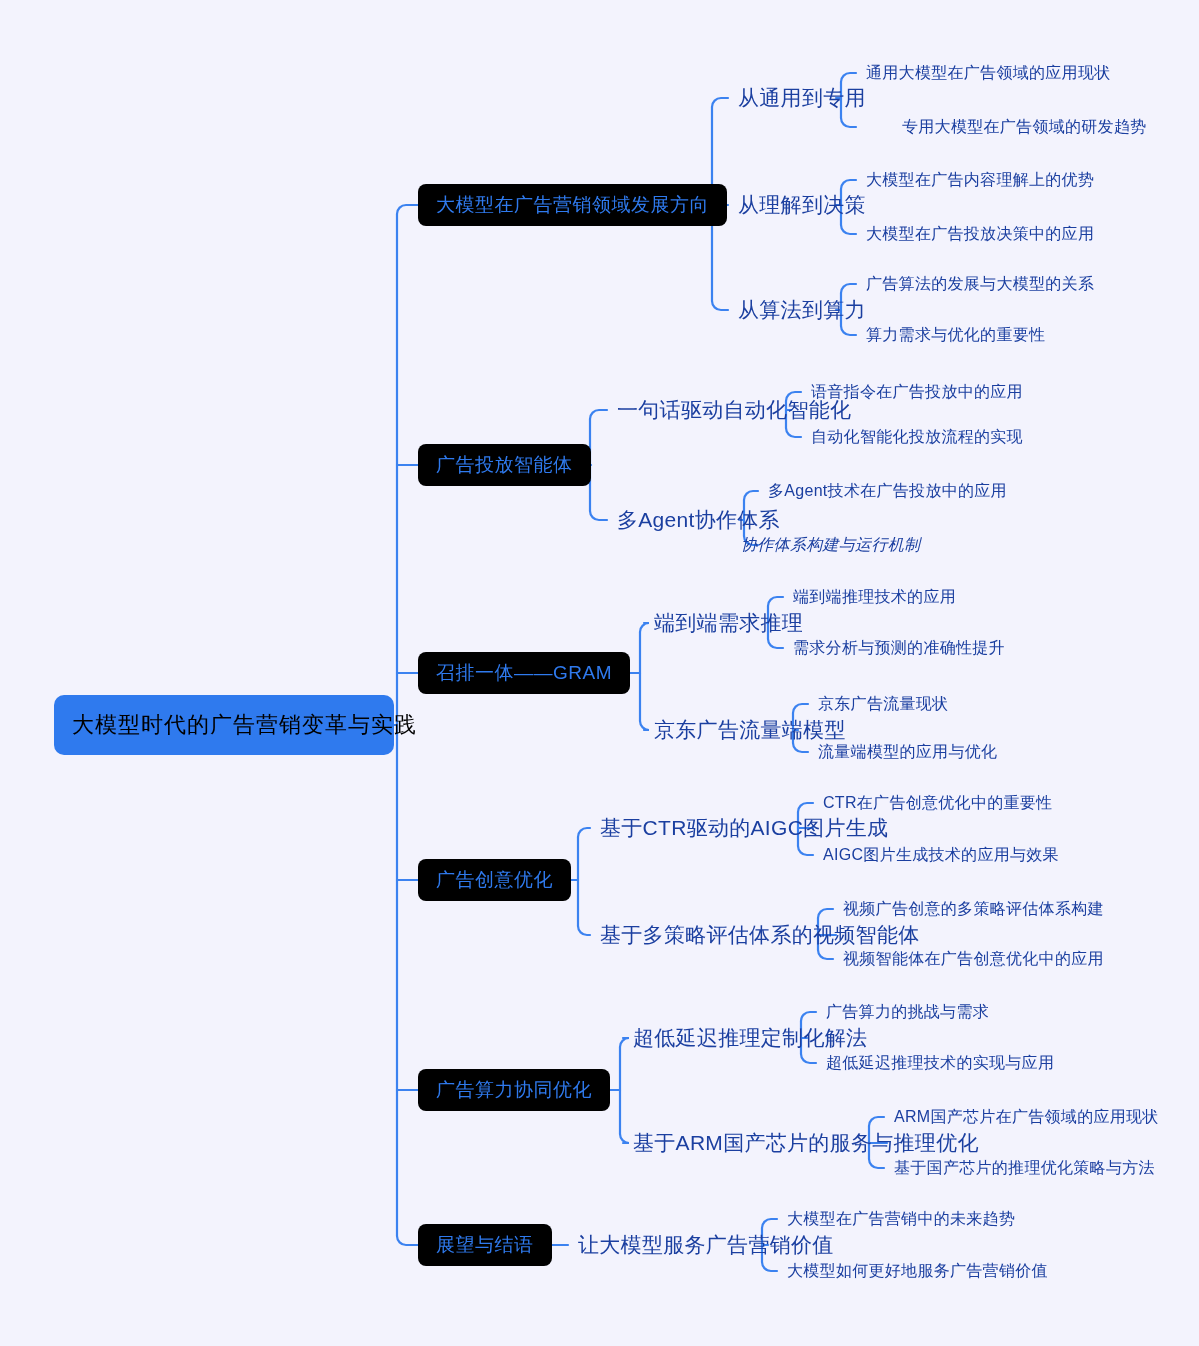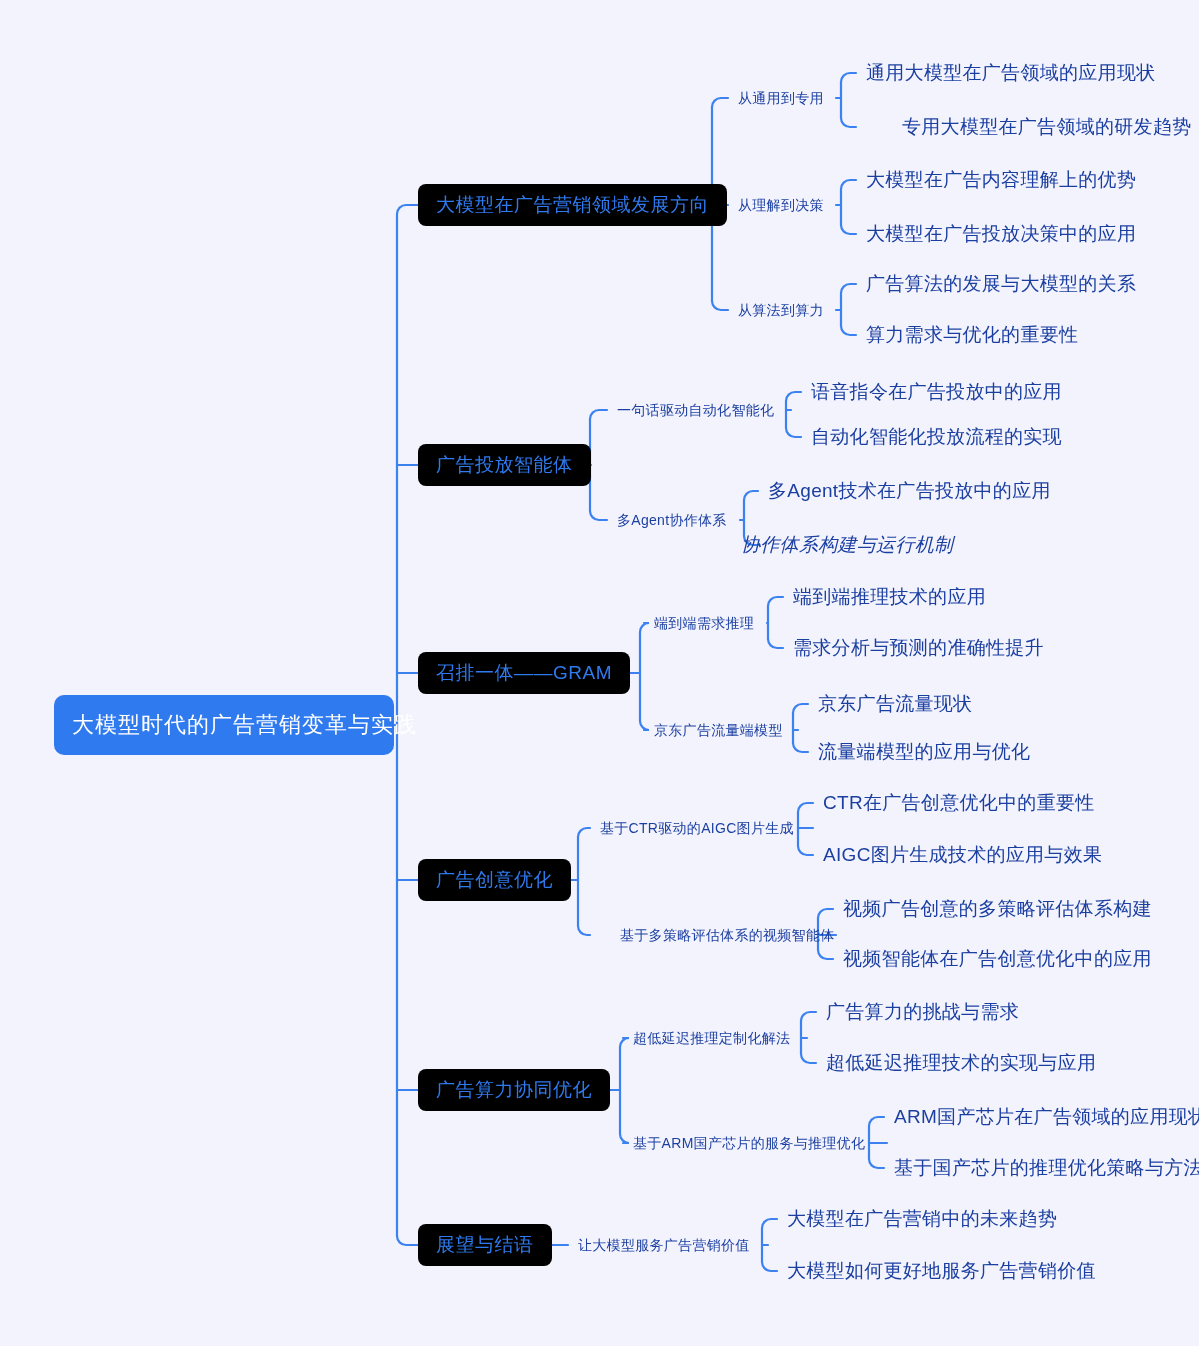--- a/index.html
+++ b/index.html
@@ -11,49 +11,49 @@
   }
   #canvas { position: relative; width: 1199px; height: 1346px; }
 
   svg.links { position: absolute; left: 0; top: 0; width: 1199px; height: 1346px; pointer-events: none; }
 
   .node { position: absolute; white-space: nowrap; }
 
   
   .root {
     background: #2f7aee;
-    color: #ffffff;
+    color: #000000;
     border-radius: 10px;
     font-size: 22px;
     line-height: 32px;
     text-align: center;
     padding: 14px 18px;
     letter-spacing: 1px;
   }
   
   .lvl2 {
     background: #000000;
     color: #2f7aee;
     border-radius: 8px;
     font-size: 19px;
     line-height: 24px;
     padding: 9px 18px;
     letter-spacing: .5px;
   }
   
   .lvl3 {
     color: #1b3fa0;
-    font-size: 14px;
+    font-size: 21px;
     line-height: 20px;
     letter-spacing: .3px;
   }
   
   .lvl4 {
     color: #1b3fa0;
-    font-size: 19px;
+    font-size: 16px;
     line-height: 20px;
     letter-spacing: .3px;
   }
 </style>
 </head>
 <body>
 
 <div id="canvas">
   <svg class="links" id="links">
       <path d="M 394 725 L 397 725" fill="none" stroke="#3b82f0" stroke-width="2.2" stroke-linecap="round"></path>
@@ -159,21 +159,21 @@
       <div class="node lvl3" style="left: 654px; top: 613px;">端到端需求推理</div>
       <div class="node lvl4" style="left: 793px; top: 587px;">端到端推理技术的应用</div>
       <div class="node lvl4" style="left: 793px; top: 638px;">需求分析与预测的准确性提升</div>
       <div class="node lvl3" style="left: 654px; top: 720px; text-align: right;">京东广告流量端模型</div>
       <div class="node lvl4" style="left: 818px; top: 694px;">京东广告流量现状</div>
       <div class="node lvl4" style="left: 818px; top: 742px;">流量端模型的应用与优化</div>
       <div class="node lvl2" style="left: 418px; top: 859px;">广告创意优化</div>
       <div class="node lvl3" style="left: 600px; top: 818px;">基于CTR驱动的AIGC图片生成</div>
       <div class="node lvl4" style="left: 823px; top: 793px;">CTR在广告创意优化中的重要性</div>
       <div class="node lvl4" style="left: 823px; top: 845px;">AIGC图片生成技术的应用与效果</div>
-      <div class="node lvl3" style="left: 600px; top: 925px; margin-left: 20px;">基于多策略评估体系的视频智能体</div>
+      <div class="node lvl3" style="left: 600px; top: 925px;">基于多策略评估体系的视频智能体</div>
       <div class="node lvl4" style="left: 843px; top: 899px;">视频广告创意的多策略评估体系构建</div>
       <div class="node lvl4" style="left: 843px; top: 949px;">视频智能体在广告创意优化中的应用</div>
       <div class="node lvl2" style="left: 418px; top: 1069px;">广告算力协同优化</div>
       <div class="node lvl3" style="left: 633px; top: 1028px;">超低延迟推理定制化解法</div>
       <div class="node lvl4" style="left: 826px; top: 1002px;">广告算力的挑战与需求</div>
       <div class="node lvl4" style="left: 826px; top: 1053px;">超低延迟推理技术的实现与应用</div>
       <div class="node lvl3" style="left: 633px; top: 1133px;">基于ARM国产芯片的服务与推理优化</div>
       <div class="node lvl4" style="left: 894px; top: 1107px;">ARM国产芯片在广告领域的应用现状</div>
       <div class="node lvl4" style="left: 894px; top: 1158px;">基于国产芯片的推理优化策略与方法</div>
       <div class="node lvl2" style="left: 418px; top: 1224px;">展望与结语</div>

